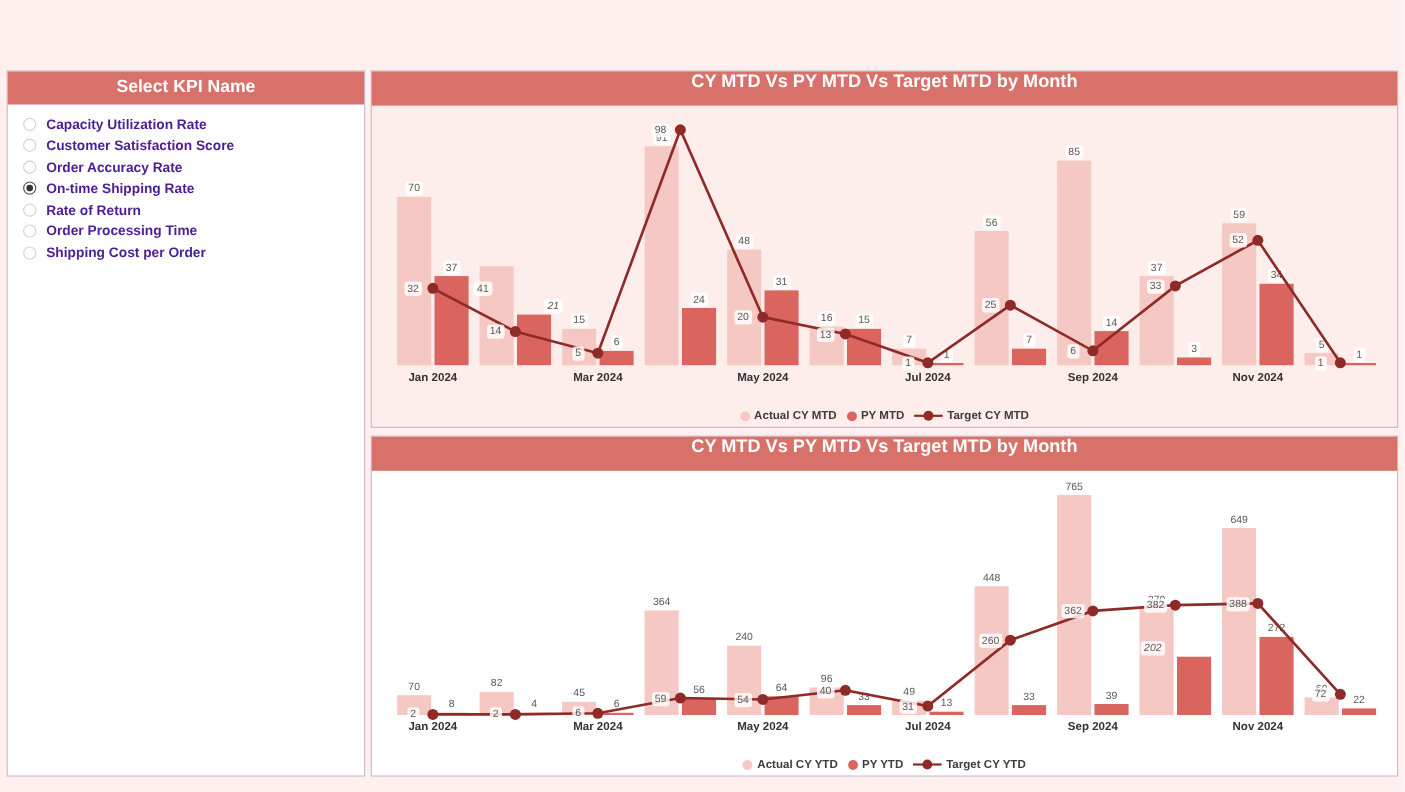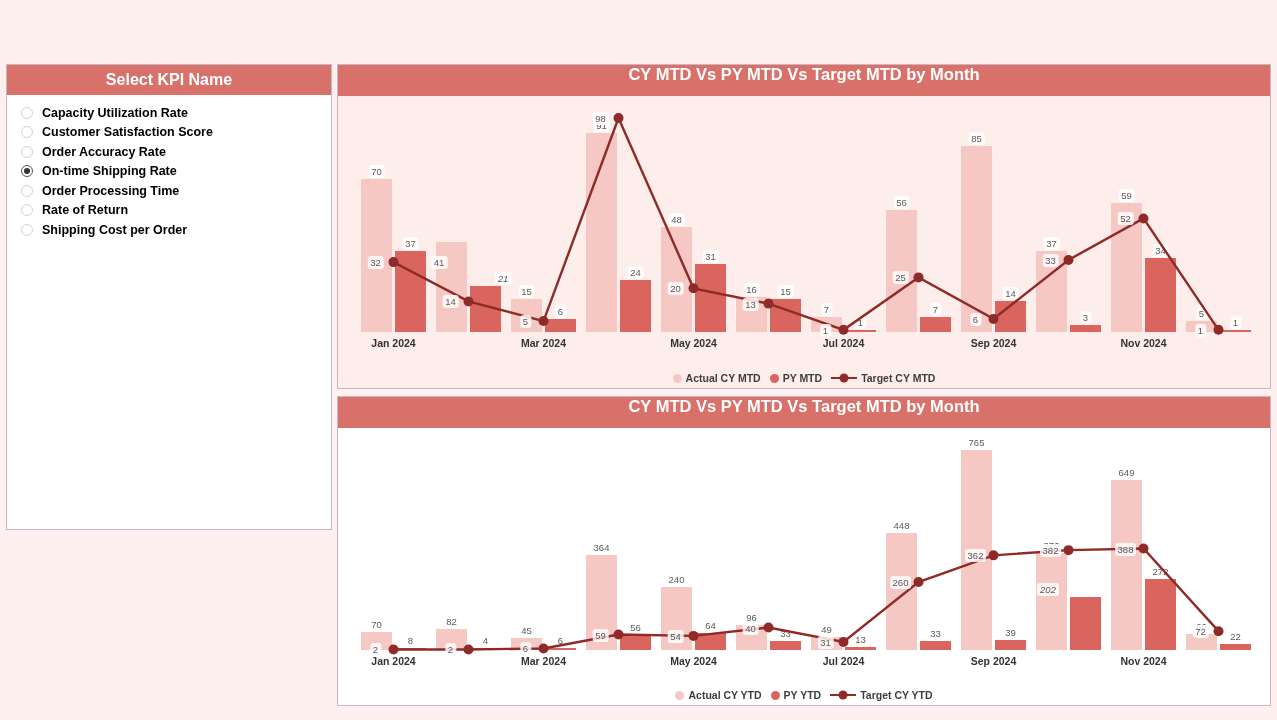--- a/index.html
+++ b/index.html
@@ -16,21 +16,21 @@
     position: absolute; left: 0; top: 0; width: 1277px; height: 58px;
     background: #9e3634;
     display: flex; align-items: center; justify-content: center;
   }
   .header-title {
     color: #ffffff; font-size: 30px; font-weight: bold; letter-spacing: .3px;
   }
 
   
   .slicer {
-    position: absolute; left: 6px; top: 64px; width: 326px; height: 466px;
+    position: absolute; left: 6px; top: 64px; width: 326px; height: 642px;
     background: #ffffff; border: 1px solid #c8b6c8;
   }
   .slicer-header {
     height: 30px; background: #d9716b; display: flex; align-items: center; justify-content: center;
   }
   .slicer-header-title { color: #ffffff; font-size: 16px; font-weight: bold; }
   .slicer-list { padding: 8px 0 0 14px; }
   .slicer-item {
     display: flex; align-items: center; height: 19.5px; cursor: pointer;
   }
@@ -38,21 +38,21 @@
     width: 12px; height: 12px; border-radius: 50%;
     border: 1.3px solid #d8d0d0; background: #ffffff;
     margin-right: 9px; flex: 0 0 auto; position: relative;
   }
   .radio.selected { border-color: #555; }
   .radio.selected::after {
     content: ""; position: absolute; left: 50%; top: 50%;
     width: 6px; height: 6px; border-radius: 50%; background: #333;
     transform: translate(-50%, -50%);
   }
-  .slicer-label { font-size: 12.5px; font-weight: bold; color: #000000; }
+  .slicer-label { font-size: 12.5px; font-weight: bold; color: #4c1d95; }
 
   
   .card { position: absolute; background: #ffffff; border: 1px solid #c8b6c8; }
   #card-mtd { left: 337px; top: 64px; width: 934px; height: 325px; background: #fdeeec; }
   #card-ytd { left: 337px; top: 396px; width: 934px; height: 310px; background: #ffffff; }
   .card-header {
     height: 31px; background: #d9716b; display: flex; justify-content: center;
   }
   .card-title { color: #ffffff; font-size: 16.5px; font-weight: bold; }
 
@@ -122,25 +122,25 @@
         <div class="slicer-item">
           <span class="radio"></span>
           <span class="slicer-label">Order Accuracy Rate</span>
         </div>
         <div class="slicer-item">
           <span class="radio selected"></span>
           <span class="slicer-label">On-time Shipping Rate</span>
         </div>
         <div class="slicer-item">
           <span class="radio"></span>
+          <span class="slicer-label">Rate of Return</span>
+        </div>
+        <div class="slicer-item">
+          <span class="radio"></span>
           <span class="slicer-label">Order Processing Time</span>
-        </div>
-        <div class="slicer-item">
-          <span class="radio"></span>
-          <span class="slicer-label">Rate of Return</span>
         </div>
         <div class="slicer-item">
           <span class="radio"></span>
           <span class="slicer-label">Shipping Cost per Order</span>
         </div>
       </div>
   </div>
 
   <div class="card" id="card-mtd">
     <div class="card-header">

